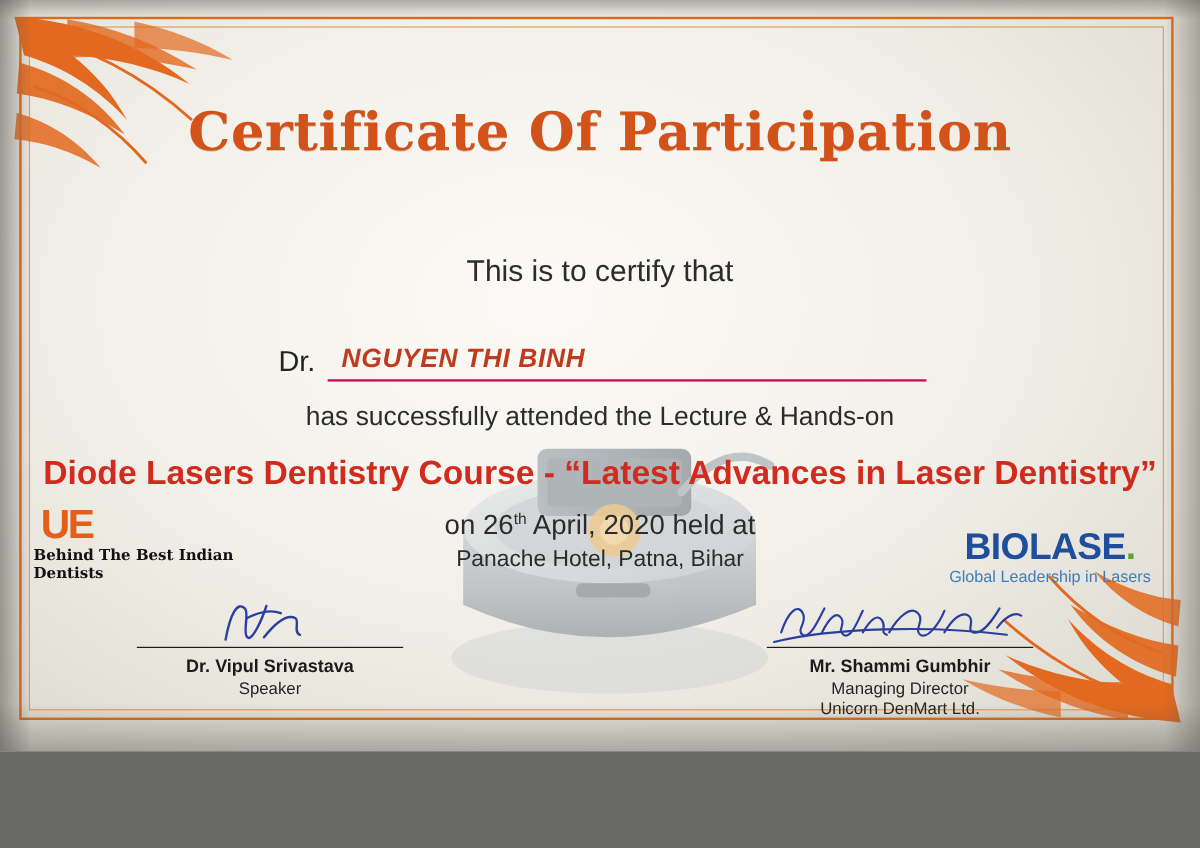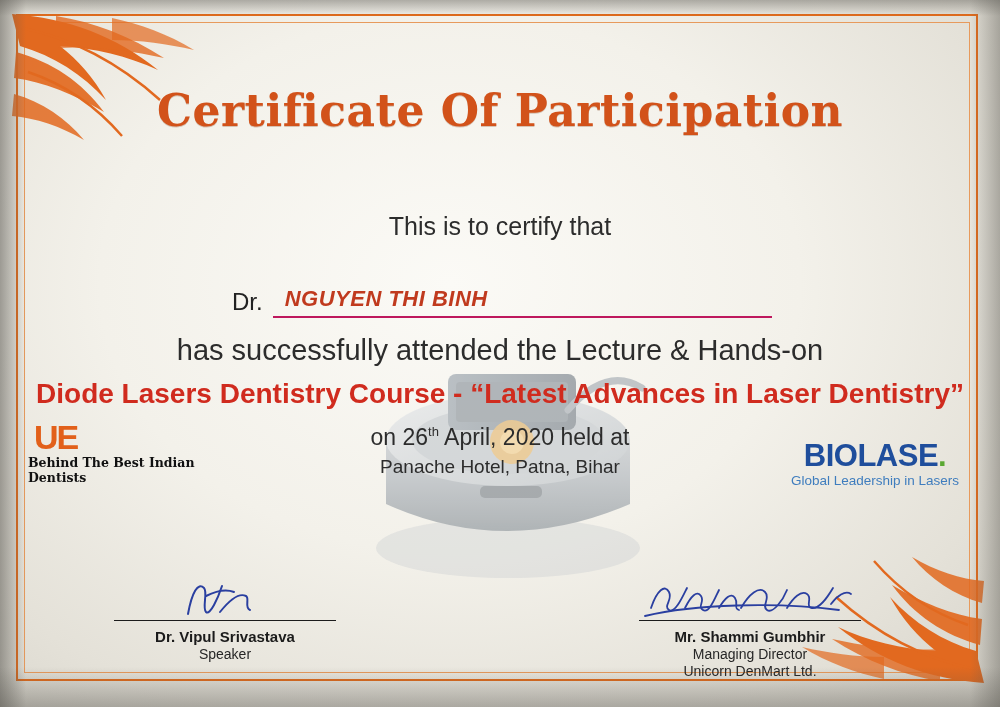--- a/index.html
+++ b/index.html
@@ -10,21 +10,21 @@
   body {
     width: 1000px;
     height: 707px;
     overflow: hidden;
     font-family: "Liberation Sans", sans-serif;
   }
 
   #certificate-page {
     position: relative;
     width: 1000px;
-    height: 707px;
+    height: 626px;
     background: #e9e6df;
     overflow: hidden;
   }
 
   
   .paper-tone {
     position: absolute;
     inset: 0;
     background:
       radial-gradient(ellipse at 45% 40%, #fbfaf6 0%, #f3f1ea 45%, #e4e1d8 78%, #d6d3ca 100%);
@@ -140,21 +140,21 @@
     font-style: italic;
     letter-spacing: 0.5px;
     color: #c03a1e;
   }
 
   .line-attended {
     position: absolute;
     left: 0; right: 0;
     top: 334px;
     text-align: center;
-    font-size: 29px;
+    font-size: 22px;
     color: #2c2c2c;
   }
 
   .course-title {
     position: absolute;
     left: 0; right: 0;
     top: 378px;
     text-align: center;
     font-size: 28px;
     font-weight: bold;

